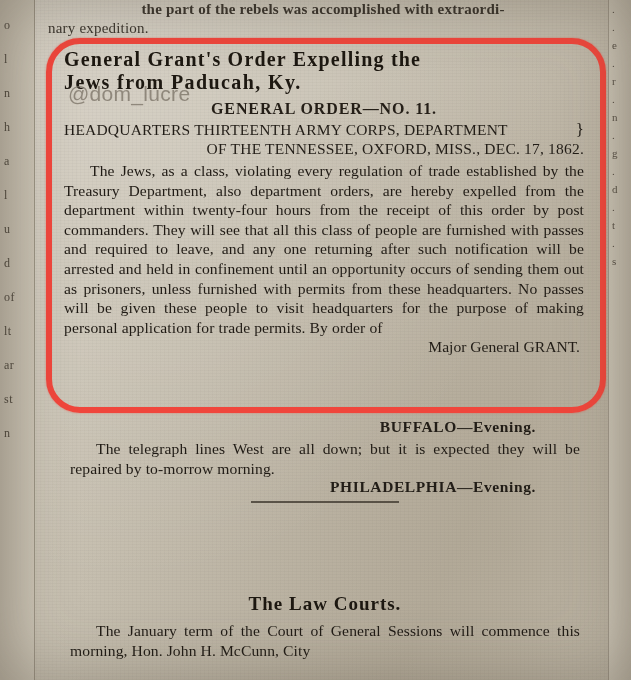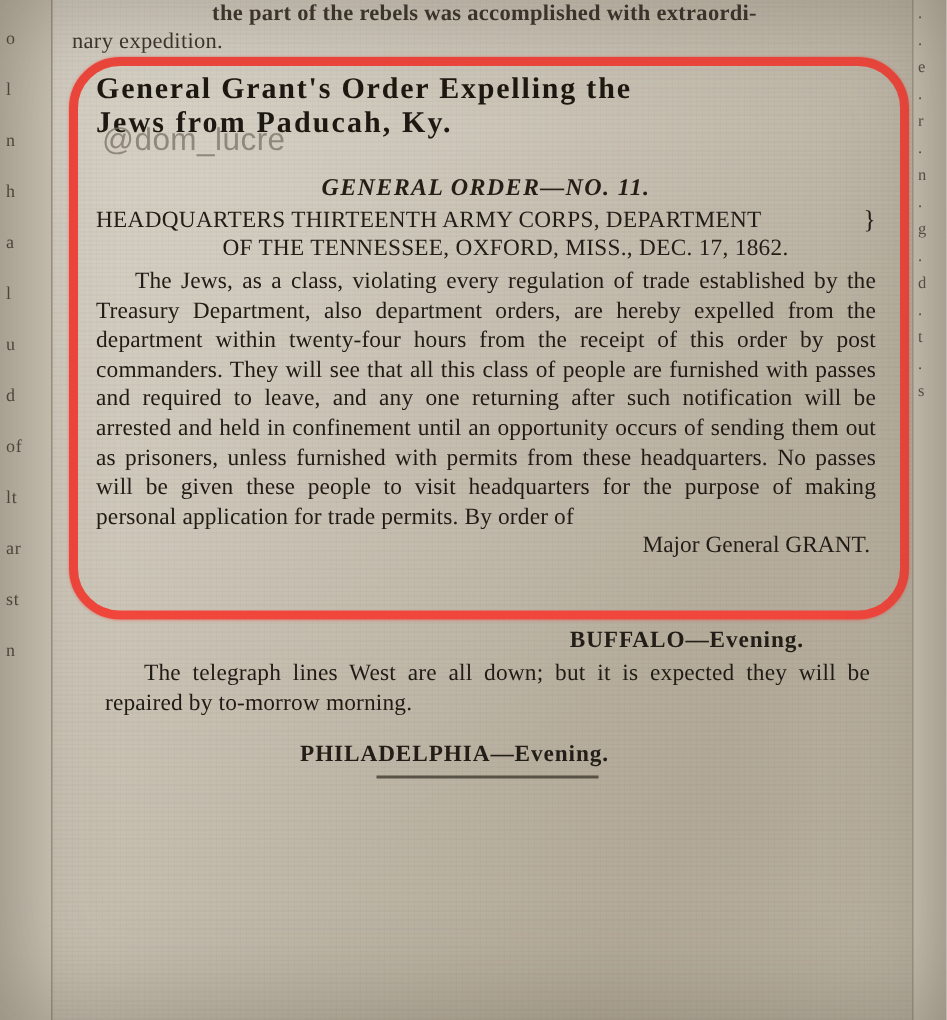--- a/index.html
+++ b/index.html
@@ -145,32 +145,31 @@
     font-size: 21px;
     color: rgba(120,112,100,0.75);
     letter-spacing: .3px;
   }
 
   .subhead {
     text-align: center;
     font-size: 16px;
     font-weight: bold;
     letter-spacing: .9px;
-    margin-top: 23px;
+    margin-top: 6px;
     color: #241e17;
-    font-style: italic;
   }
   .dateline {
     font-size: 15.5px;
     line-height: 19px;
     letter-spacing: .2px;
     margin-top: 2px;
   }
   .dateline .r1 { display: block; text-align: left; }
-  .dateline .r2 { display: block; text-align: center; padding-left: 26px; }
+  .dateline .r2 { display: block; text-align: right; padding-left: 26px; }
   .dateline .brace {
     float: right;
     font-size: 17px;
     line-height: 19px;
   }
 
   .body {
     font-size: 15.6px;
     line-height: 19.6px;
     text-align: justify;
@@ -288,19 +287,23 @@
       </div>
       <div class="body"><span class="indent"></span><span>The Jews, as a class, violating every regulation of trade established by the Treasury Department, also department orders, are hereby expelled from the department within twenty-four hours from the receipt of this order by post commanders. They will see that all this class of people are furnished with passes and required to leave, and any one returning after such notification will be arrested and held in confinement until an opportunity occurs of sending them out as prisoners, unless furnished with permits from these headquarters. No passes will be given these people to visit headquarters for the purpose of making personal application for trade permits. By order of</span></div>
       <div class="signature">Major General GRANT.</div>
     </div>
 
     <div class="watermark">@dom_lucre</div>
 
     <div class="sec" style="top:418px;">
       <div class="place">BUFFALO—Evening.</div>
       <div class="body"><span class="indent"></span><span>The telegraph lines West are all down; but it is expected they will be repaired by to-morrow morning.</span></div>
-      <div class="place" style="margin-top:16px;text-align:center;">PHILADELPHIA—Evening.</div>
+      <div class="place" style="margin-top:0;">PHILADELPHIA—Evening.</div>
       <div class="rule"></div>
     </div>
 
+    <div class="sec" style="top:593px;">
+      <div class="sec-title">The Law Courts.</div>
+      <div class="body" style="margin-top:6px;"><span class="indent"></span><span>The January term of the Court of General Sessions will commence this morning, Hon. John H. McCunn, City</span></div>
+    </div>
 
   </div>
 </div>
 
 </body></html>

